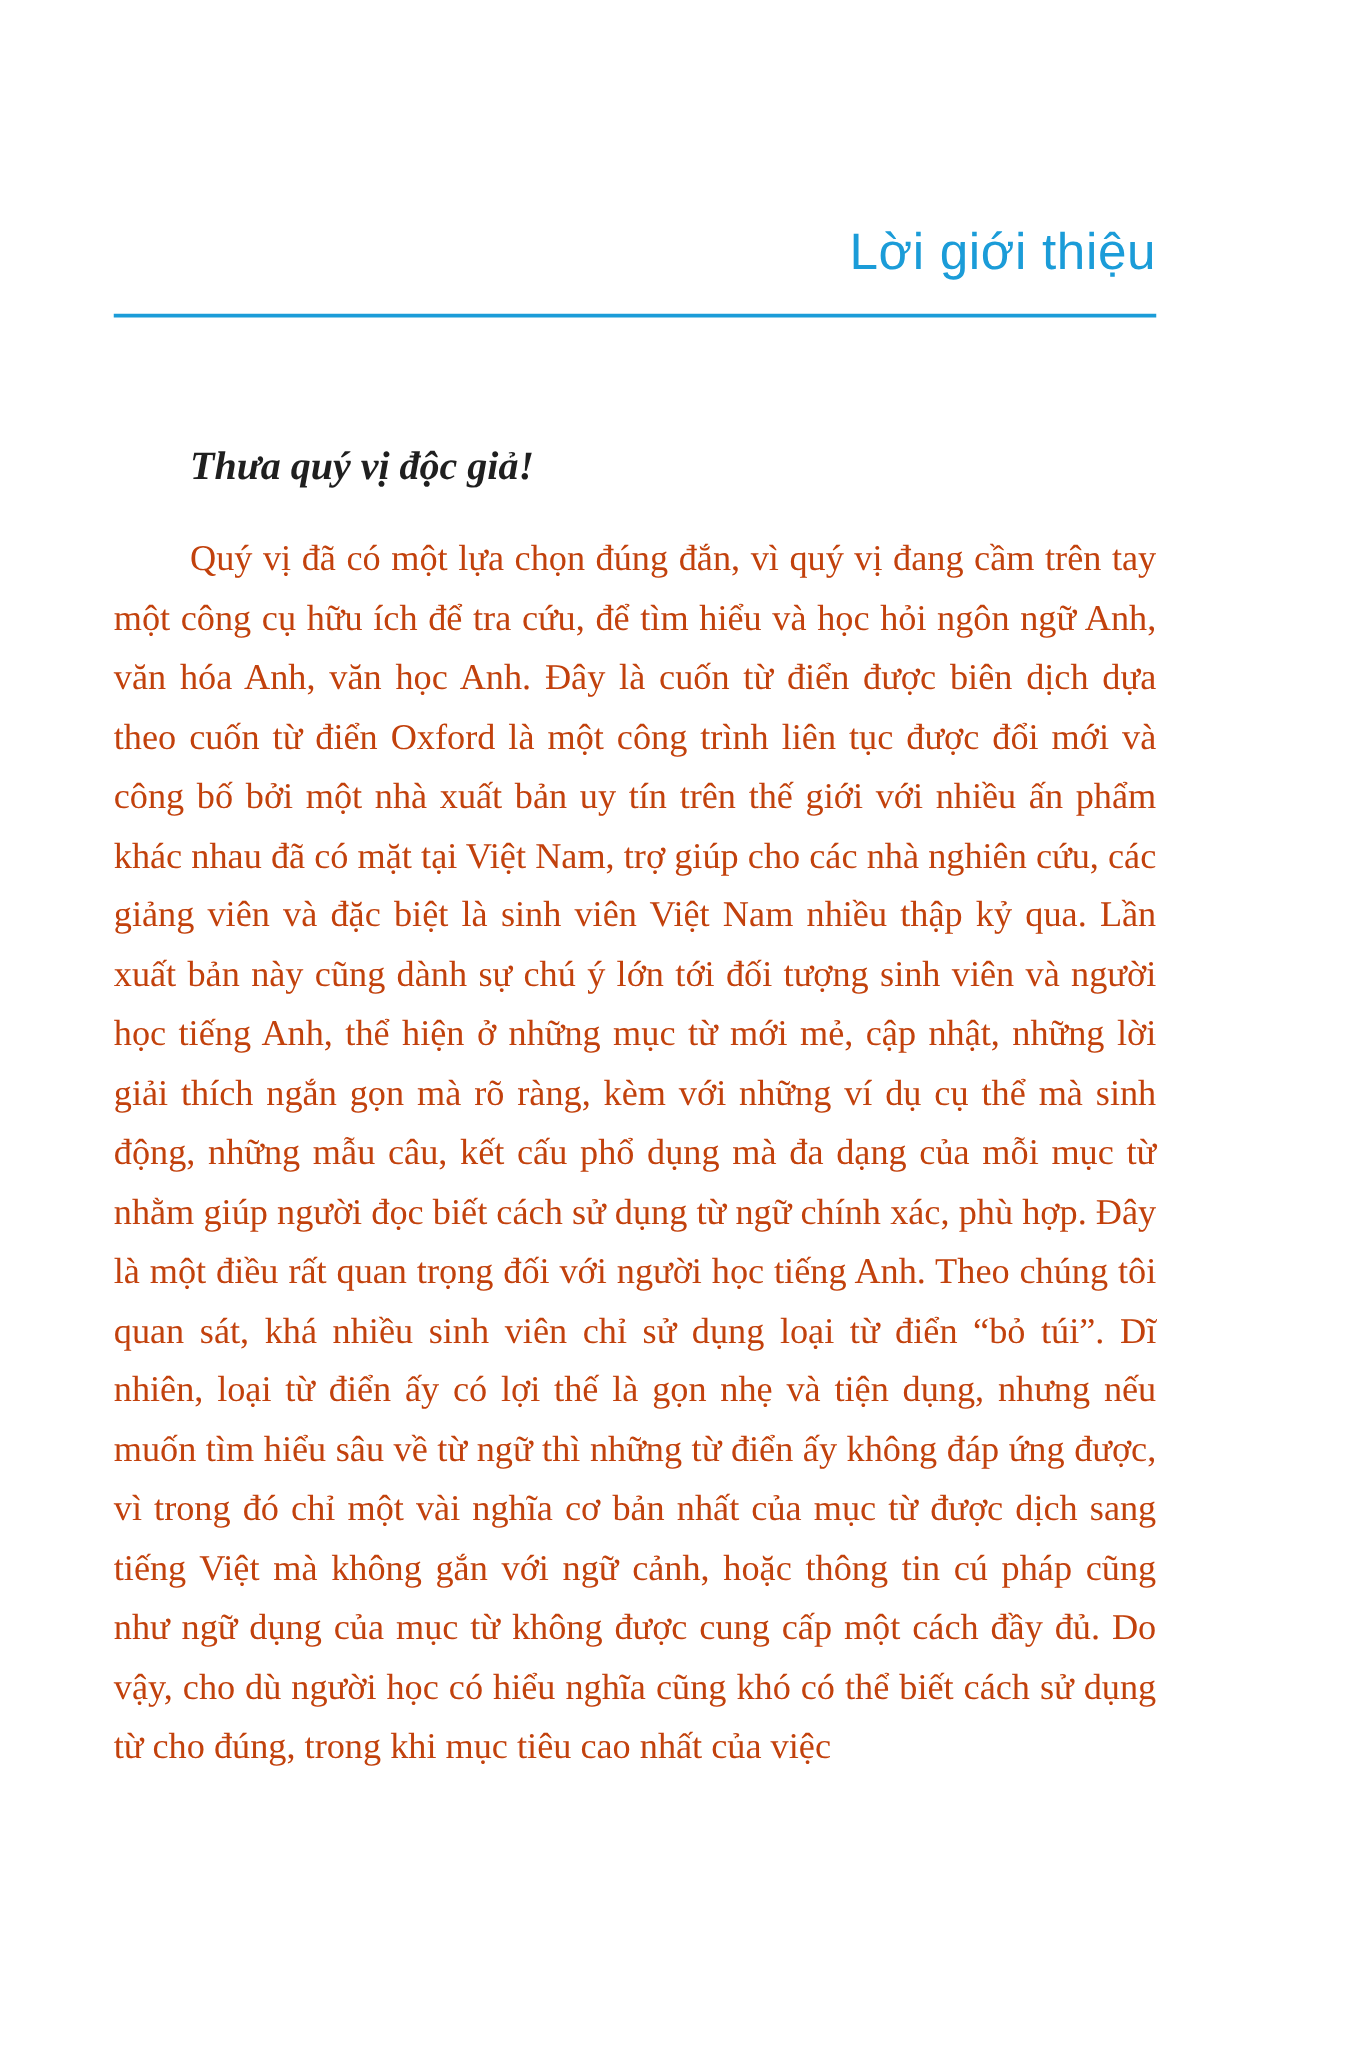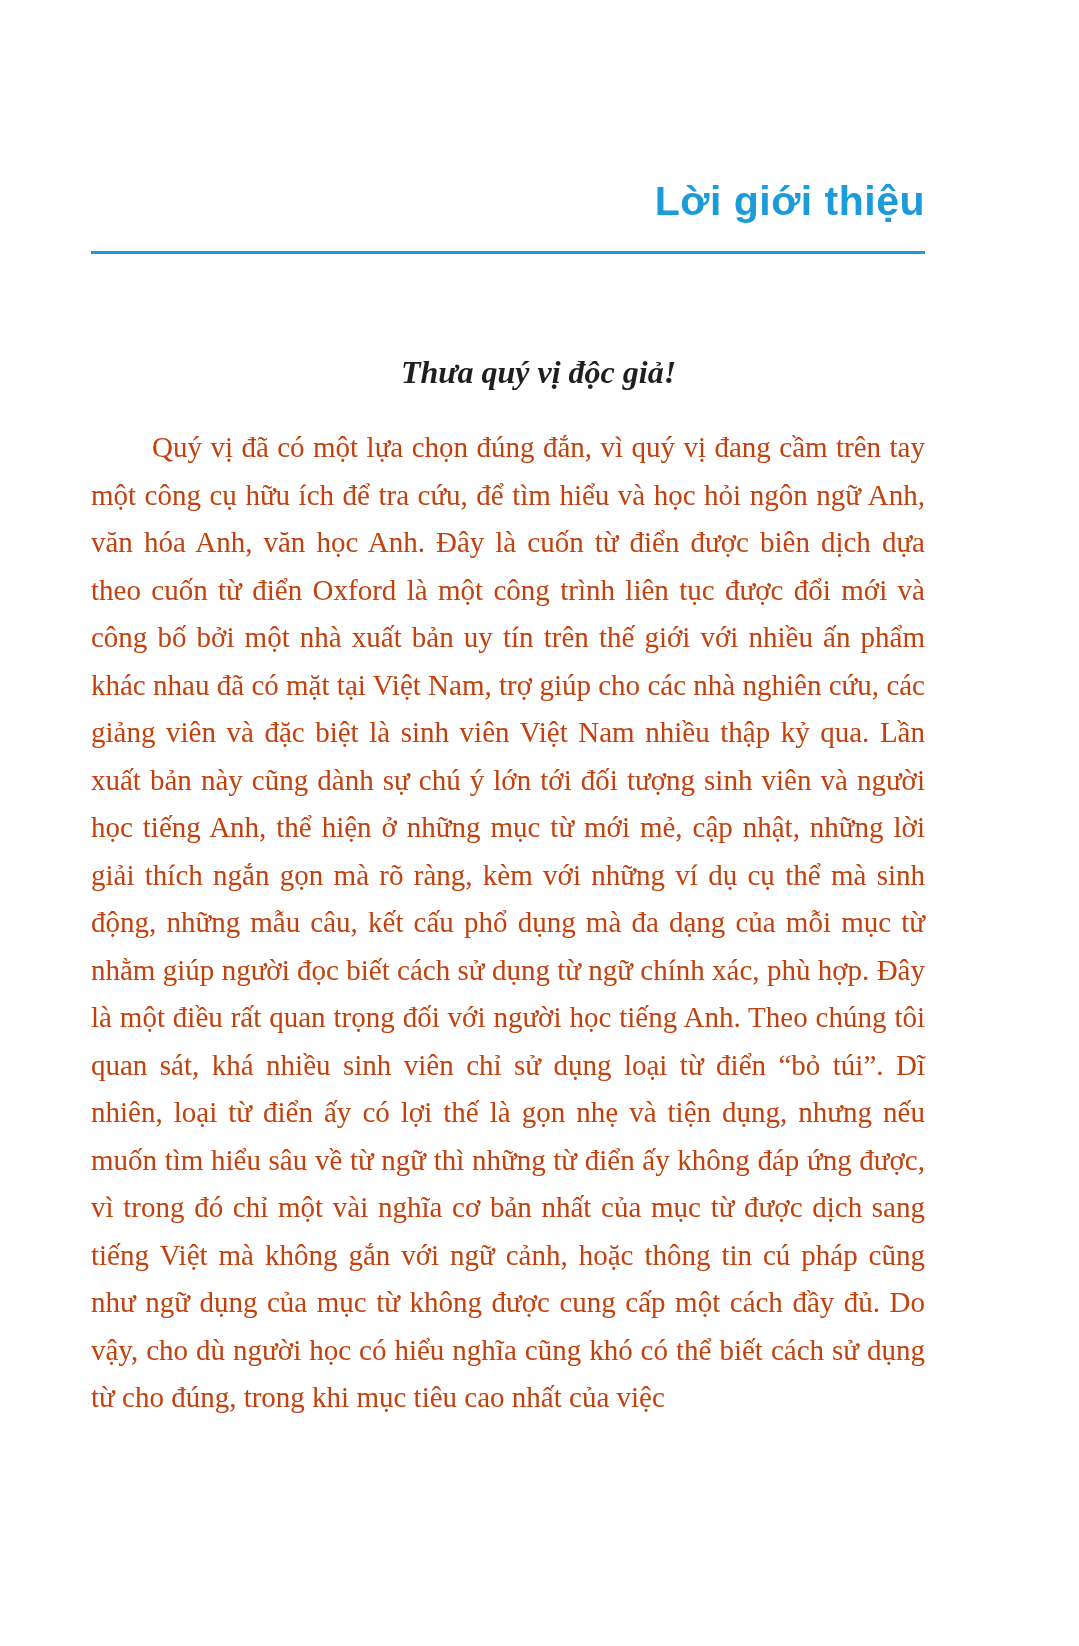--- a/index.html
+++ b/index.html
@@ -21,21 +21,21 @@
   .content {
     position: absolute;
     left: 91px;
     width: 834px;
     top: 0;
   }
   .page-title {
     margin-top: 178px;
     text-align: right;
     font-family: "Liberation Sans", "DejaVu Sans", sans-serif;
-    font-weight: bold;
+    font-weight: normal;
     font-size: 41px;
     line-height: 46px;
     color: var(--accent);
     letter-spacing: 0.5px;
   }
   .title-rule {
     margin-top: 7px;
     height: 3px;
     background: var(--accent);
     border: none;
@@ -43,21 +43,20 @@
   }
   .salutation {
     margin-top: 98px;
     padding-left: 61px;
     font-family: "Liberation Serif", "DejaVu Serif", serif;
     font-style: italic;
     font-weight: bold;
     font-size: 32px;
     line-height: 40px;
     color: #1f1f1f;
-    text-align: center;
   }
   .body-paragraph {
     margin-top: 22px;
     font-family: "Liberation Serif", "DejaVu Serif", serif;
     font-size: 29px;
     line-height: 47.5px;
     color: #c2410c;
     text-align: justify;
     text-indent: 61px;
   }

